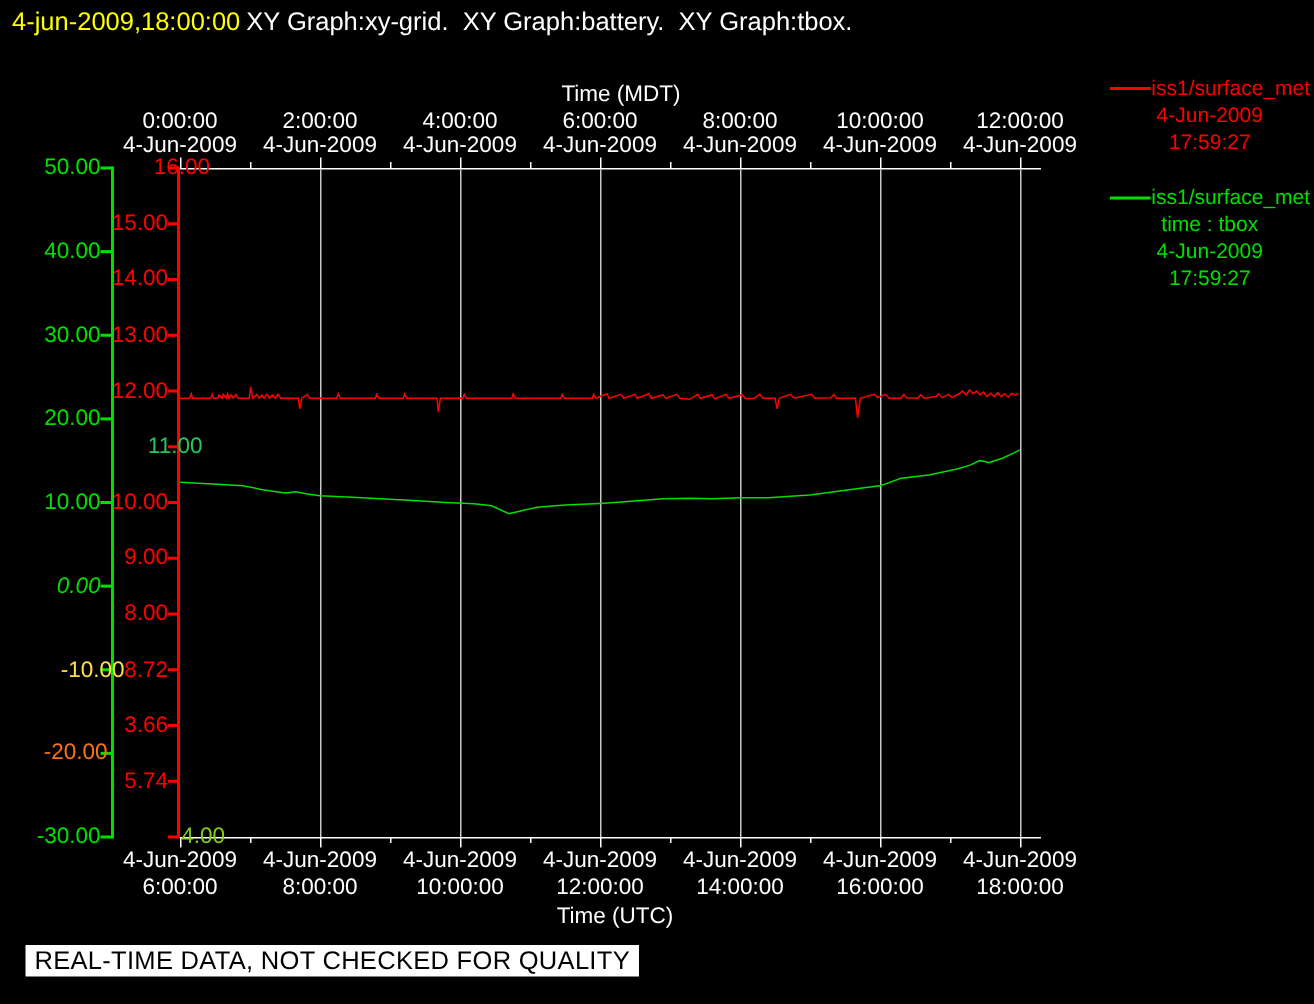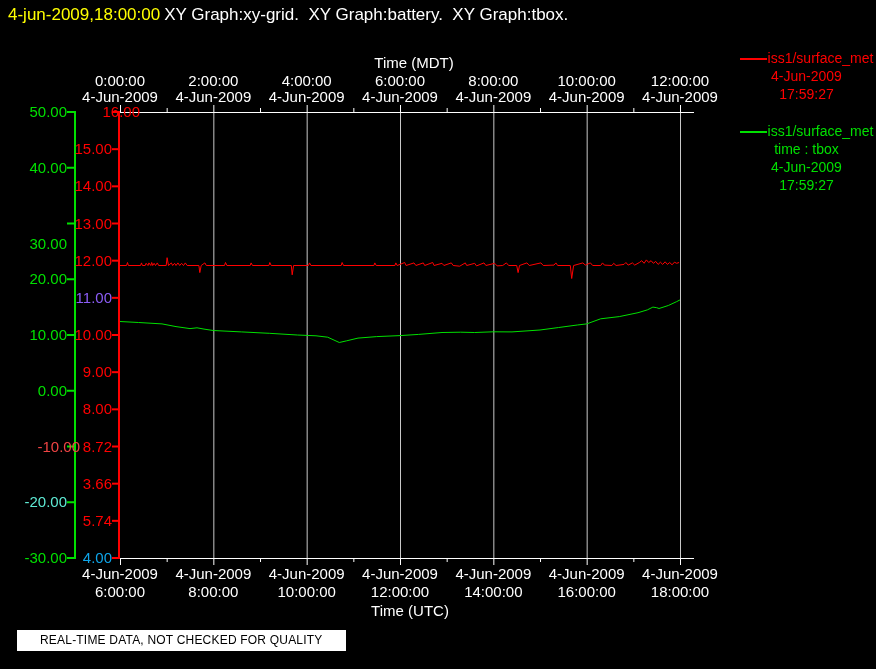--- a/index.html
+++ b/index.html
@@ -18,21 +18,21 @@
   .axis-title{position:absolute;font-size:15px;color:#ffffff;white-space:nowrap;transform:translateX(-50%);}
   
   #legend{position:absolute;left:737px;top:0;width:139px;font-size:14px;}
   .legend-entry{position:absolute;left:0;width:139px;text-align:center;}
   .legend-entry .legend-row{line-height:18px;white-space:nowrap;}
   .legend-entry.e0{top:49px;}
   .legend-entry.e1{top:122px;}
   .swatch{display:inline-block;width:27px;height:2px;vertical-align:middle;margin-right:1px;}
   
   #quality-notice{position:absolute;left:17px;top:630px;height:21px;line-height:21px;
-      background:#ffffff;color:#000000;font-size:12px;padding:0 23px;letter-spacing:.2px;white-space:nowrap;}
+      background:#ffffff;color:#000000;font-size:17px;padding:0 6px;letter-spacing:.2px;white-space:nowrap;}
 </style>
 </head>
 <body>
 
 <div id="app">
 
   <div id="title-bar"><span class="ts" style="color: rgb(255, 255, 0);">4-jun-2009,18:00:00</span><span class="graphs">XY Graph:xy-grid.  XY Graph:battery.  XY Graph:tbox.</span></div>
 
   <svg id="chart-svg" width="876" height="669">
       <line x1="213.83333333333331" y1="113" x2="213.83333333333331" y2="558" stroke="#c8c8c8" stroke-width="1"></line>
@@ -123,40 +123,40 @@
       <div class="tick-label centered" style="left: 586.667px; top: 73px;">10:00:00</div>
       <div class="tick-label centered" style="left: 586.667px; top: 89px;">4-Jun-2009</div>
       <div class="tick-label centered" style="left: 586.667px; top: 566px;">4-Jun-2009</div>
       <div class="tick-label centered" style="left: 586.667px; top: 584px;">16:00:00</div>
       <div class="tick-label centered" style="left: 680px; top: 73px;">12:00:00</div>
       <div class="tick-label centered" style="left: 680px; top: 89px;">4-Jun-2009</div>
       <div class="tick-label centered" style="left: 680px; top: 566px;">4-Jun-2009</div>
       <div class="tick-label centered" style="left: 680px; top: 584px;">18:00:00</div>
       <div class="tick-label yl" style="left: 0px; width: 67px; top: 104px; color: rgb(0, 224, 0);">50.00</div>
       <div class="tick-label yl" style="left: 0px; width: 67px; top: 159.75px; color: rgb(0, 224, 0);">40.00</div>
-      <div class="tick-label yl" style="left: 0px; width: 67px; top: 215.5px; color: rgb(0, 224, 0); margin-top: 20px;">30.00</div>
+      <div class="tick-label yl" style="left: 0px; width: 67px; top: 215.5px; color: rgb(0, 224, 0);">30.00</div>
       <div class="tick-label yl" style="left: 0px; width: 67px; top: 271.25px; color: rgb(0, 224, 0);">20.00</div>
       <div class="tick-label yl" style="left: 0px; width: 67px; top: 327px; color: rgb(0, 224, 0);">10.00</div>
-      <div class="tick-label yl" style="left: 0px; width: 67px; top: 382.75px; color: rgb(0, 224, 0);">0.00</div>
-      <div class="tick-label yl" style="left: 13px; width: 67px; top: 438.5px; color: #ef4444;">-10.00</div>
-      <div class="tick-label yl" style="left: 0px; width: 67px; top: 494.25px; color: #5eead4;">-20.00</div>
+      <div class="tick-label yl" style="left: 0px; width: 67px; top: 382.75px; color: rgb(0, 224, 0); font-style: italic;">0.00</div>
+      <div class="tick-label yl" style="left: 0px; width: 67px; top: 438.5px; color: #fde047; padding-left: 16px;">-10.00</div>
+      <div class="tick-label yl" style="left: 17px; width: 67px; top: 494.25px; color: #f97316; text-align: center;">-20.00</div>
       <div class="tick-label yl" style="left: 0px; width: 67px; top: 550px; color: rgb(0, 224, 0);">-30.00</div>
       <div class="tick-label yl" style="left: 0px; width: 112px; top: 104px; color: rgb(255, 0, 0); margin-left: 28px;">16.00</div>
       <div class="tick-label yl" style="left: 0px; width: 112px; top: 141.167px; color: rgb(255, 0, 0);">15.00</div>
       <div class="tick-label yl" style="left: 0px; width: 112px; top: 178.333px; color: rgb(255, 0, 0);">14.00</div>
       <div class="tick-label yl" style="left: 0px; width: 112px; top: 215.5px; color: rgb(255, 0, 0);">13.00</div>
       <div class="tick-label yl" style="left: 0px; width: 112px; top: 252.667px; color: rgb(255, 0, 0);">12.00</div>
-      <div class="tick-label yl" style="left: 0px; width: 112px; top: 289.833px; color: #8b5cf6;">11.00</div>
+      <div class="tick-label yl" style="left: 0px; width: 112px; top: 289.833px; color: #22c55e; padding-left: 23px;">11.00</div>
       <div class="tick-label yl" style="left: 0px; width: 112px; top: 327px; color: rgb(255, 0, 0);">10.00</div>
       <div class="tick-label yl" style="left: 0px; width: 112px; top: 364.167px; color: rgb(255, 0, 0);">9.00</div>
       <div class="tick-label yl" style="left: 0px; width: 112px; top: 401.333px; color: rgb(255, 0, 0);">8.00</div>
       <div class="tick-label yl" style="left: 0px; width: 112px; top: 438.5px; color: rgb(255, 0, 0);">8.72</div>
       <div class="tick-label yl" style="left: 0px; width: 112px; top: 475.667px; color: rgb(255, 0, 0);">3.66</div>
       <div class="tick-label yl" style="left: 0px; width: 112px; top: 512.833px; color: rgb(255, 0, 0);">5.74</div>
-      <div class="tick-label yl" style="left: 0px; width: 112px; top: 550px; color: #0ea5e9;">4.00</div>
+      <div class="tick-label yl" style="left: 0px; width: 112px; top: 550px; color: #84cc16; padding-left: 38px;">4.00</div>
     </div>
 
   <div id="legend">
     <div class="legend-entry e0" style="color: rgb(255, 0, 0);">
       <div class="legend-row"><span class="swatch" style="background: rgb(255, 0, 0);"></span><span>iss1/surface_met</span></div>
       <div class="legend-row">4-Jun-2009</div>
       <div class="legend-row">17:59:27</div>
     </div>
     <div class="legend-entry e1" style="color: rgb(0, 224, 0);">
       <div class="legend-row"><span class="swatch" style="background: rgb(0, 224, 0);"></span><span>iss1/surface_met</span></div>

